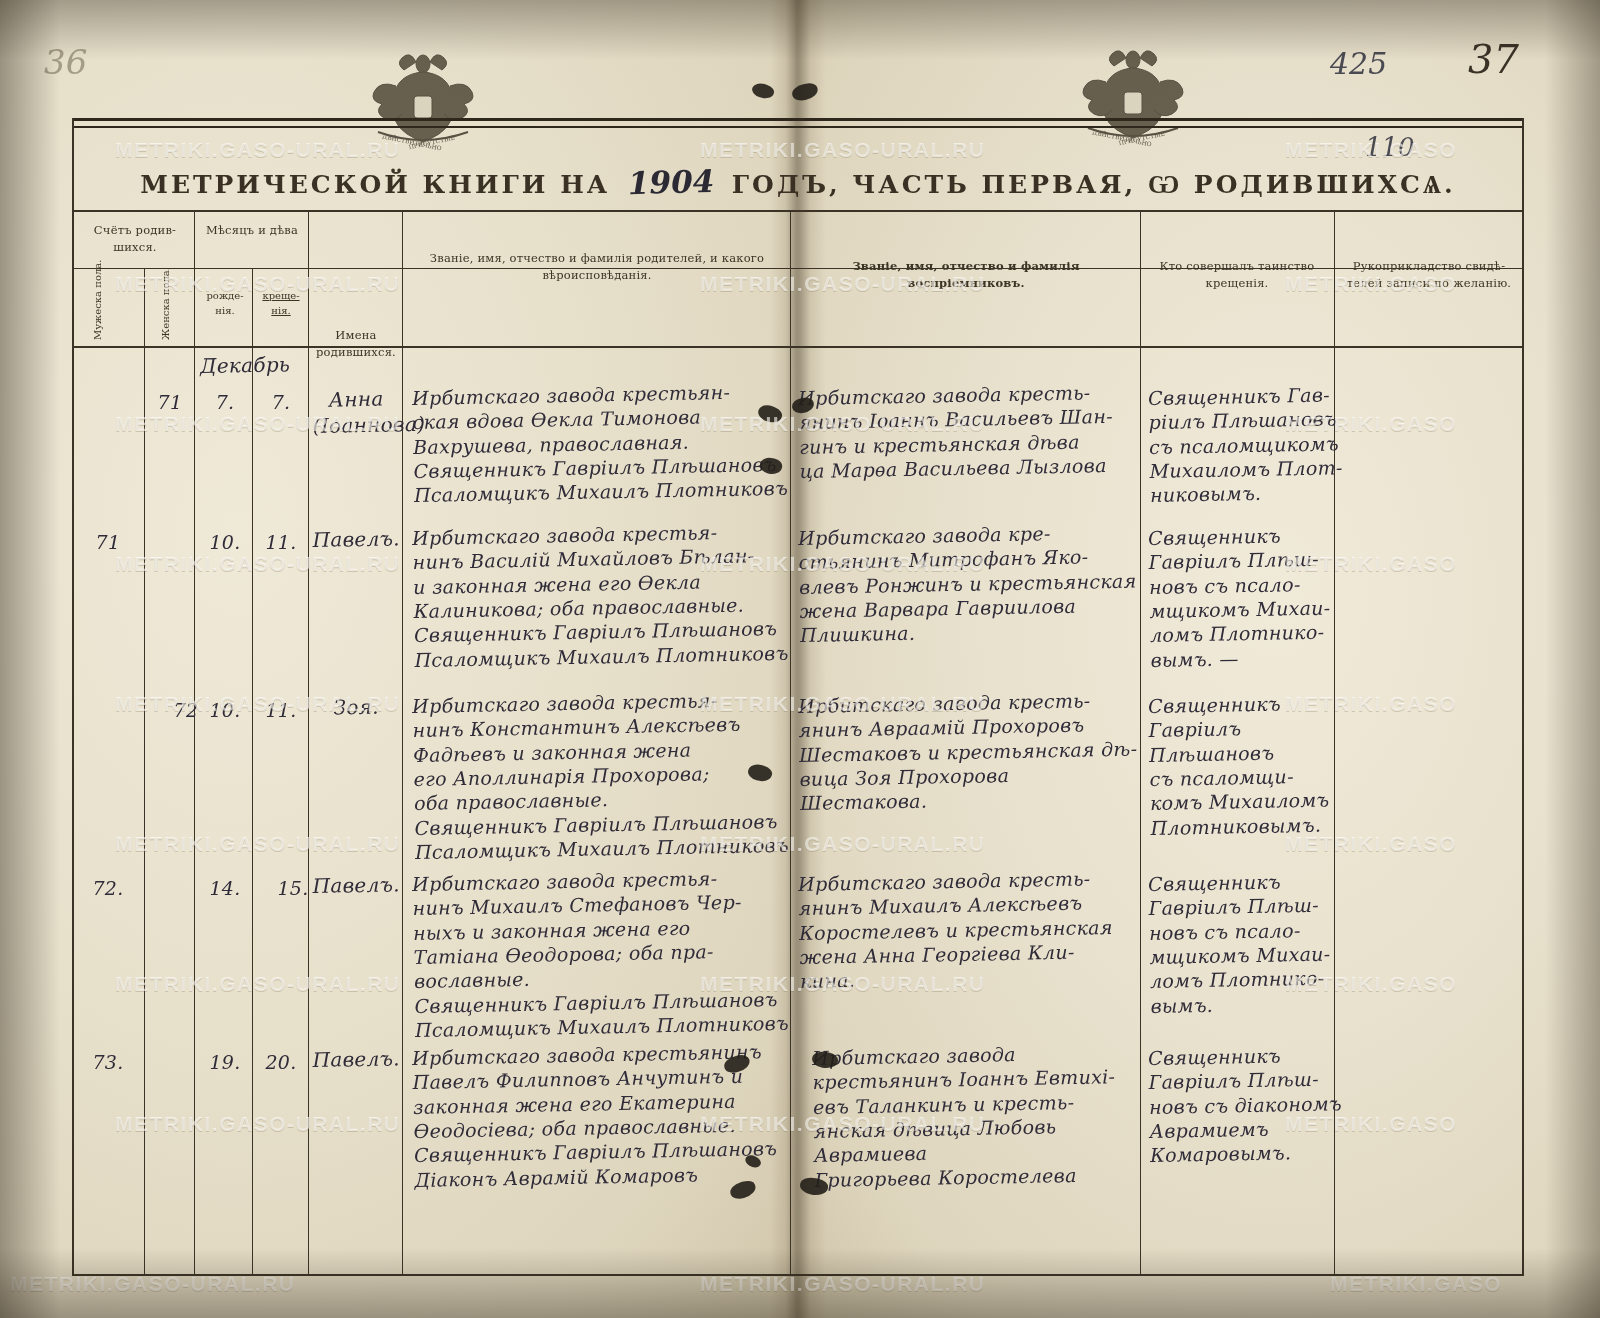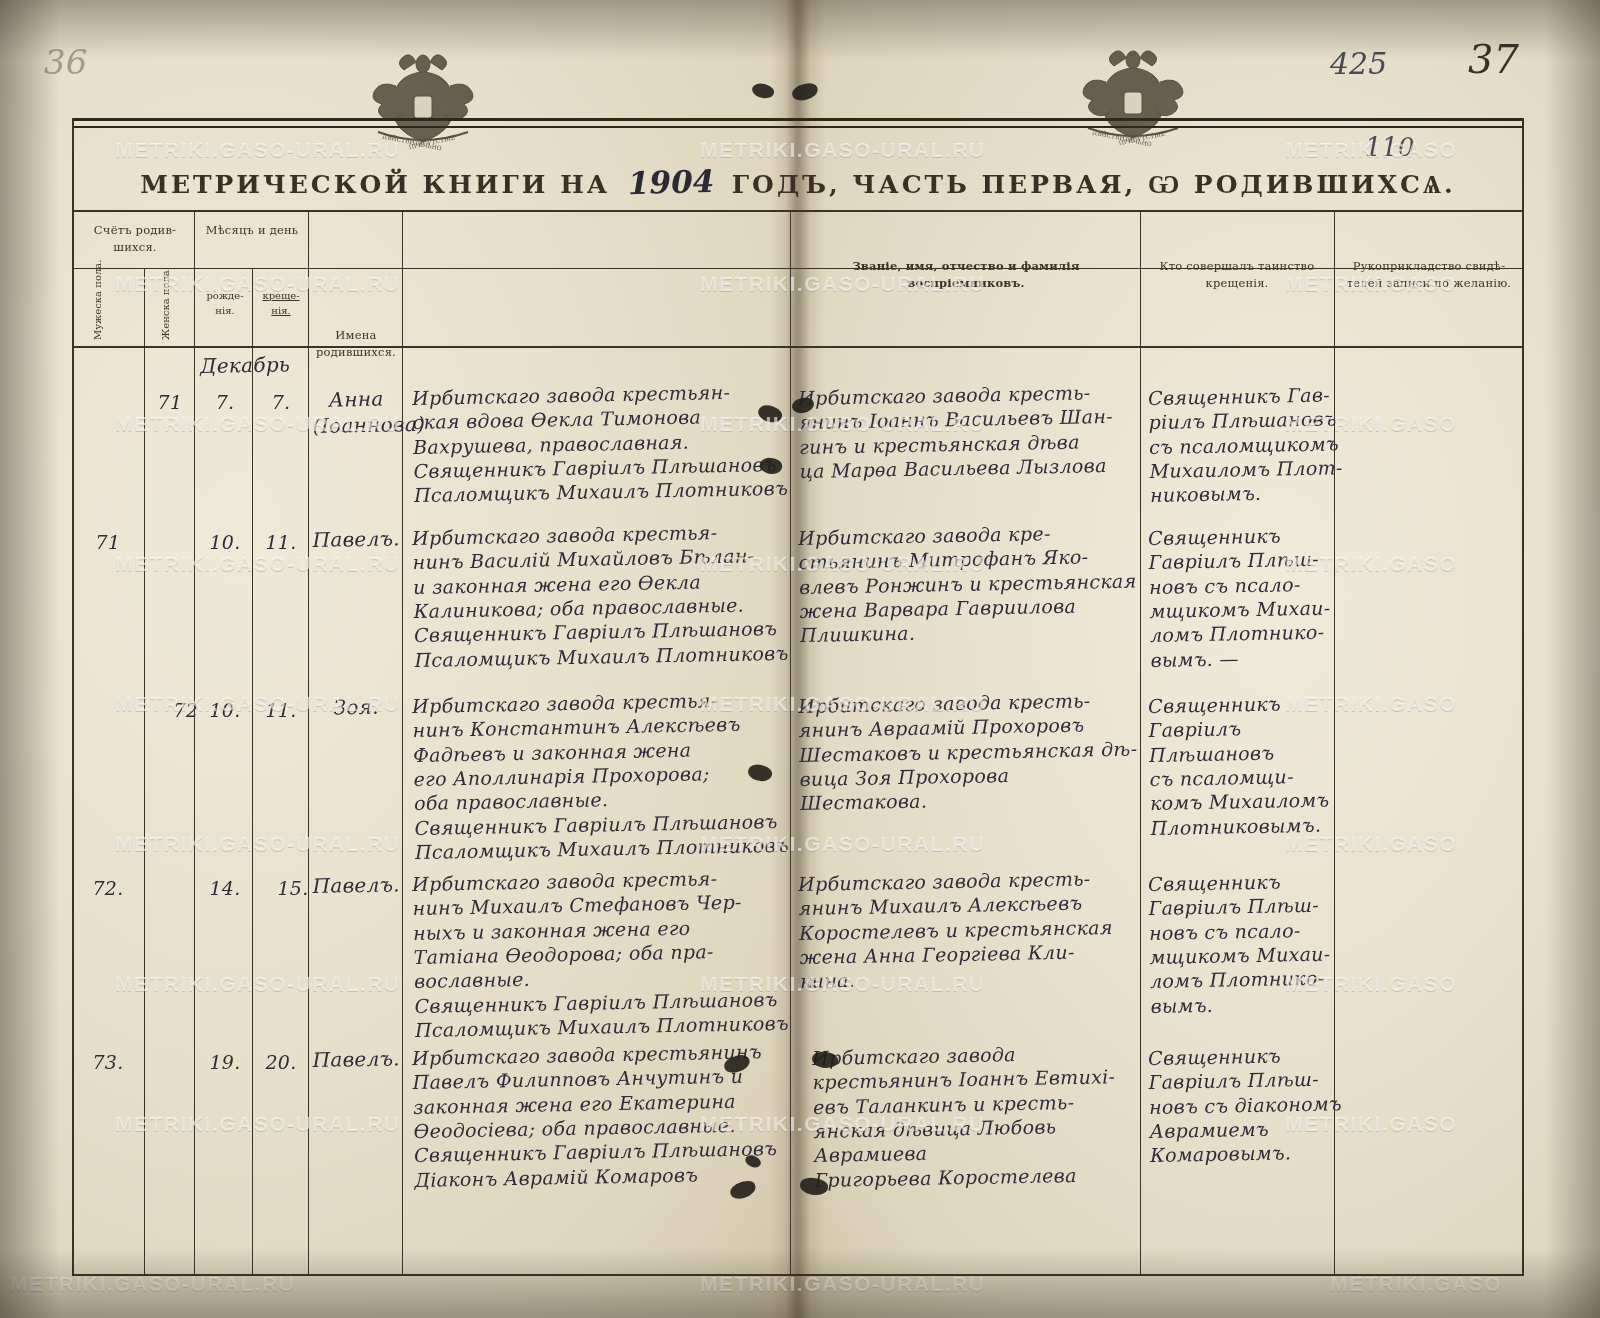--- a/index.html
+++ b/index.html
@@ -238,27 +238,29 @@
     </div>
 
     <div class="colhead" style="left:4px; top:104px; width:118px;">Счётъ родив-
 шихся.</div>
     <div class="colhead small vert" style="left:18px; top:158px; height:64px;">Мужеска
 пола.</div>
     <div class="colhead small vert" style="left:86px; top:158px; height:64px;">Женска
 пола.</div>
 
     <div class="colhead" style="left:126px; top:104px; width:108px;">Мѣсяцъ
-и день</div>
+и дѣва</div>
     <div class="colhead small" style="left:128px; top:170px; width:50px;">рожде-
 нія.</div>
     <div class="colhead small" style="left:184px; top:170px; width:50px;text-decoration:underline;">креще-
 нія.</div>
 
     <div class="colhead" style="left:240px; top:162px; width:88px;margin-top:47px;">Имена родившихся.</div>
+    <div class="colhead" style="left:338px; top:132px; width:374px;">Званіе, имя, отчество и фамилія родителей, и какого
+вѣроисповѣданія.</div>
     <div class="colhead" style="left:724px; top:140px; width:340px;font-weight:bold;">Званіе, имя, отчество и фамилія
 воспріемниковъ.</div>
     <div class="colhead" style="left:1072px; top:140px; width:186px;">Кто совершалъ таинство
 крещенія.</div>
     <div class="colhead" style="left:1266px; top:140px; width:182px;">Рукоприкладство свидѣ-
 телей записи по желанію.</div>
 
     <div class="hw tilt" style="left:128px; top:236px; font-size:20px;">Декабрь</div>
 
     <div class="hw c" style="left:4px; top:272px; width:64px;"></div>

